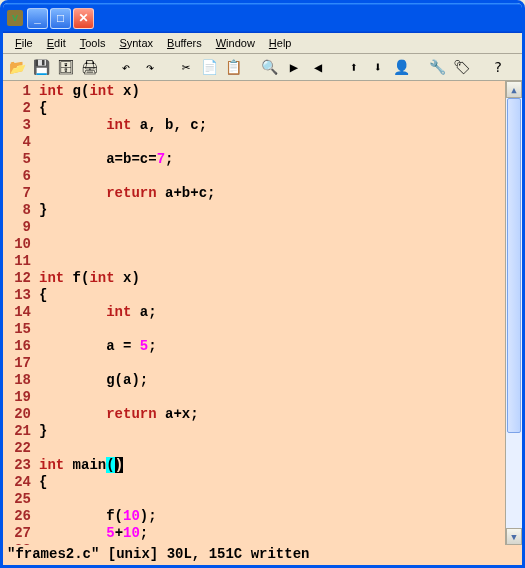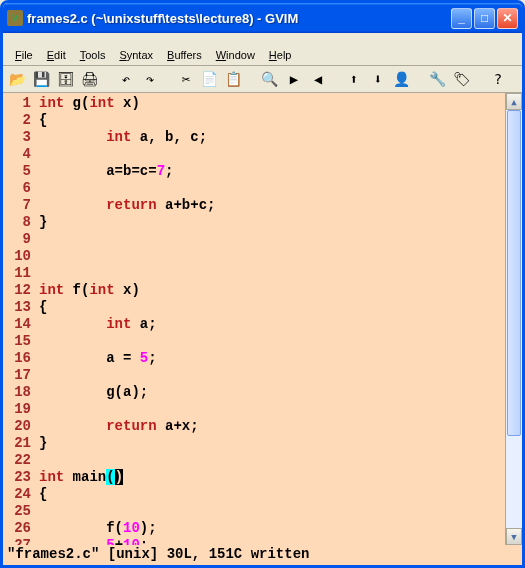--- a/index.html
+++ b/index.html
@@ -6,21 +6,21 @@
 body { font-family: "Lucida Console", Monaco, monospace; font-size: 13px; background: #ece9d8; }
 .window { width: 525px; height: 568px; border: 3px solid #0055ea; border-radius: 8px 8px 0 0; background: #ece9d8; display: flex; flex-direction: column; overflow: hidden; }
 .titlebar { background: linear-gradient(to bottom, #3a95ff 0%, #0055ea 8%, #0055ea 92%, #003dcc 100%); height: 30px; display: flex; align-items: center; padding: 0 4px; color: white; font-family: "Tahoma", sans-serif; font-size: 13px; font-weight: bold; }
 .titlebar-icon { width: 16px; height: 16px; background: #8b7a3a; margin-right: 4px; border-radius: 2px; display:flex; align-items:center; justify-content:center; font-size:9px; color:#3a5; }
 .titlebar-text { flex: 1; text-shadow: 1px 1px 1px rgba(0,0,0,0.4); }
 .winbtns { display: flex; gap: 2px; }
 .winbtn { width: 21px; height: 21px; border-radius: 3px; border: 1px solid rgba(255,255,255,0.6); display: flex; align-items: center; justify-content: center; color: white; font-weight: bold; font-size: 12px; font-family: Tahoma, sans-serif; }
 .winbtn.min, .winbtn.max { background: linear-gradient(to bottom, #7eb6ff, #2f73e8); }
 .winbtn.close { background: linear-gradient(to bottom, #ff9c8a, #e8472b); }
 .menubar { background: #ece9d8; padding: 2px 6px; display: flex; gap: 2px; font-family: Tahoma, sans-serif; font-size: 11px; border-bottom: 1px solid #aca899; }
-.menuitem { padding: 2px 6px; cursor: default; margin-top: 12px; }
+.menuitem { padding: 2px 6px; cursor: default; }
 .menuitem .u { text-decoration: underline; }
 .toolbar { background: #ece9d8; padding: 4px 6px; display: flex; gap: 6px; align-items: center; border-bottom: 1px solid #aca899; }
 .tbtn { width: 18px; height: 18px; display: flex; align-items: center; justify-content: center; font-size: 14px; }
 .tsep { width: 6px; }
 .editor-wrap { flex: 1; display: flex; background: #ffdab9; overflow: hidden; }
 .editor { flex: 1; padding: 2px 0 2px 4px; font-family: "Courier New", monospace; font-size: 14px; font-weight: bold; line-height: 17px; white-space: pre; overflow: hidden; }
 .line { display: flex; }
 .lineno { width: 24px; text-align: right; color: #a52a2a; margin-right: 8px; }
 .kw { color: #b91c1c; }
 .ident { color: #000; }
@@ -32,21 +32,20 @@
 .strack { flex:1; background: #e8f0ff; position: relative; }
 .sthumb { position:absolute; left:1px; right:1px; top:0; height:78%; background: linear-gradient(to right,#d6e4ff,#bcd4ff); border:1px solid #7ba2e8; border-radius:2px; }
 .statusline { background: #ffdab9; padding: 1px 4px 3px 4px; font-family: "Courier New", monospace; font-size: 14px; font-weight: bold; }
 </style>
 </head>
 <body>
 
 <div class="window">
   <div class="titlebar">
     <div class="titlebar-icon">V</div>
-    <div class="titlebar-text">frames2.c (~\unixstuff\tests\lecture8) - GVIM</div>
     <div class="winbtns">
       <div class="winbtn min">_</div>
       <div class="winbtn max">□</div>
       <div class="winbtn close">✕</div>
     </div>
   </div>
 
   <div class="menubar" id="menubar">
       <div class="menuitem"><span class="u">F</span>ile</div>
       <div class="menuitem"><span class="u">E</span>dit</div>

